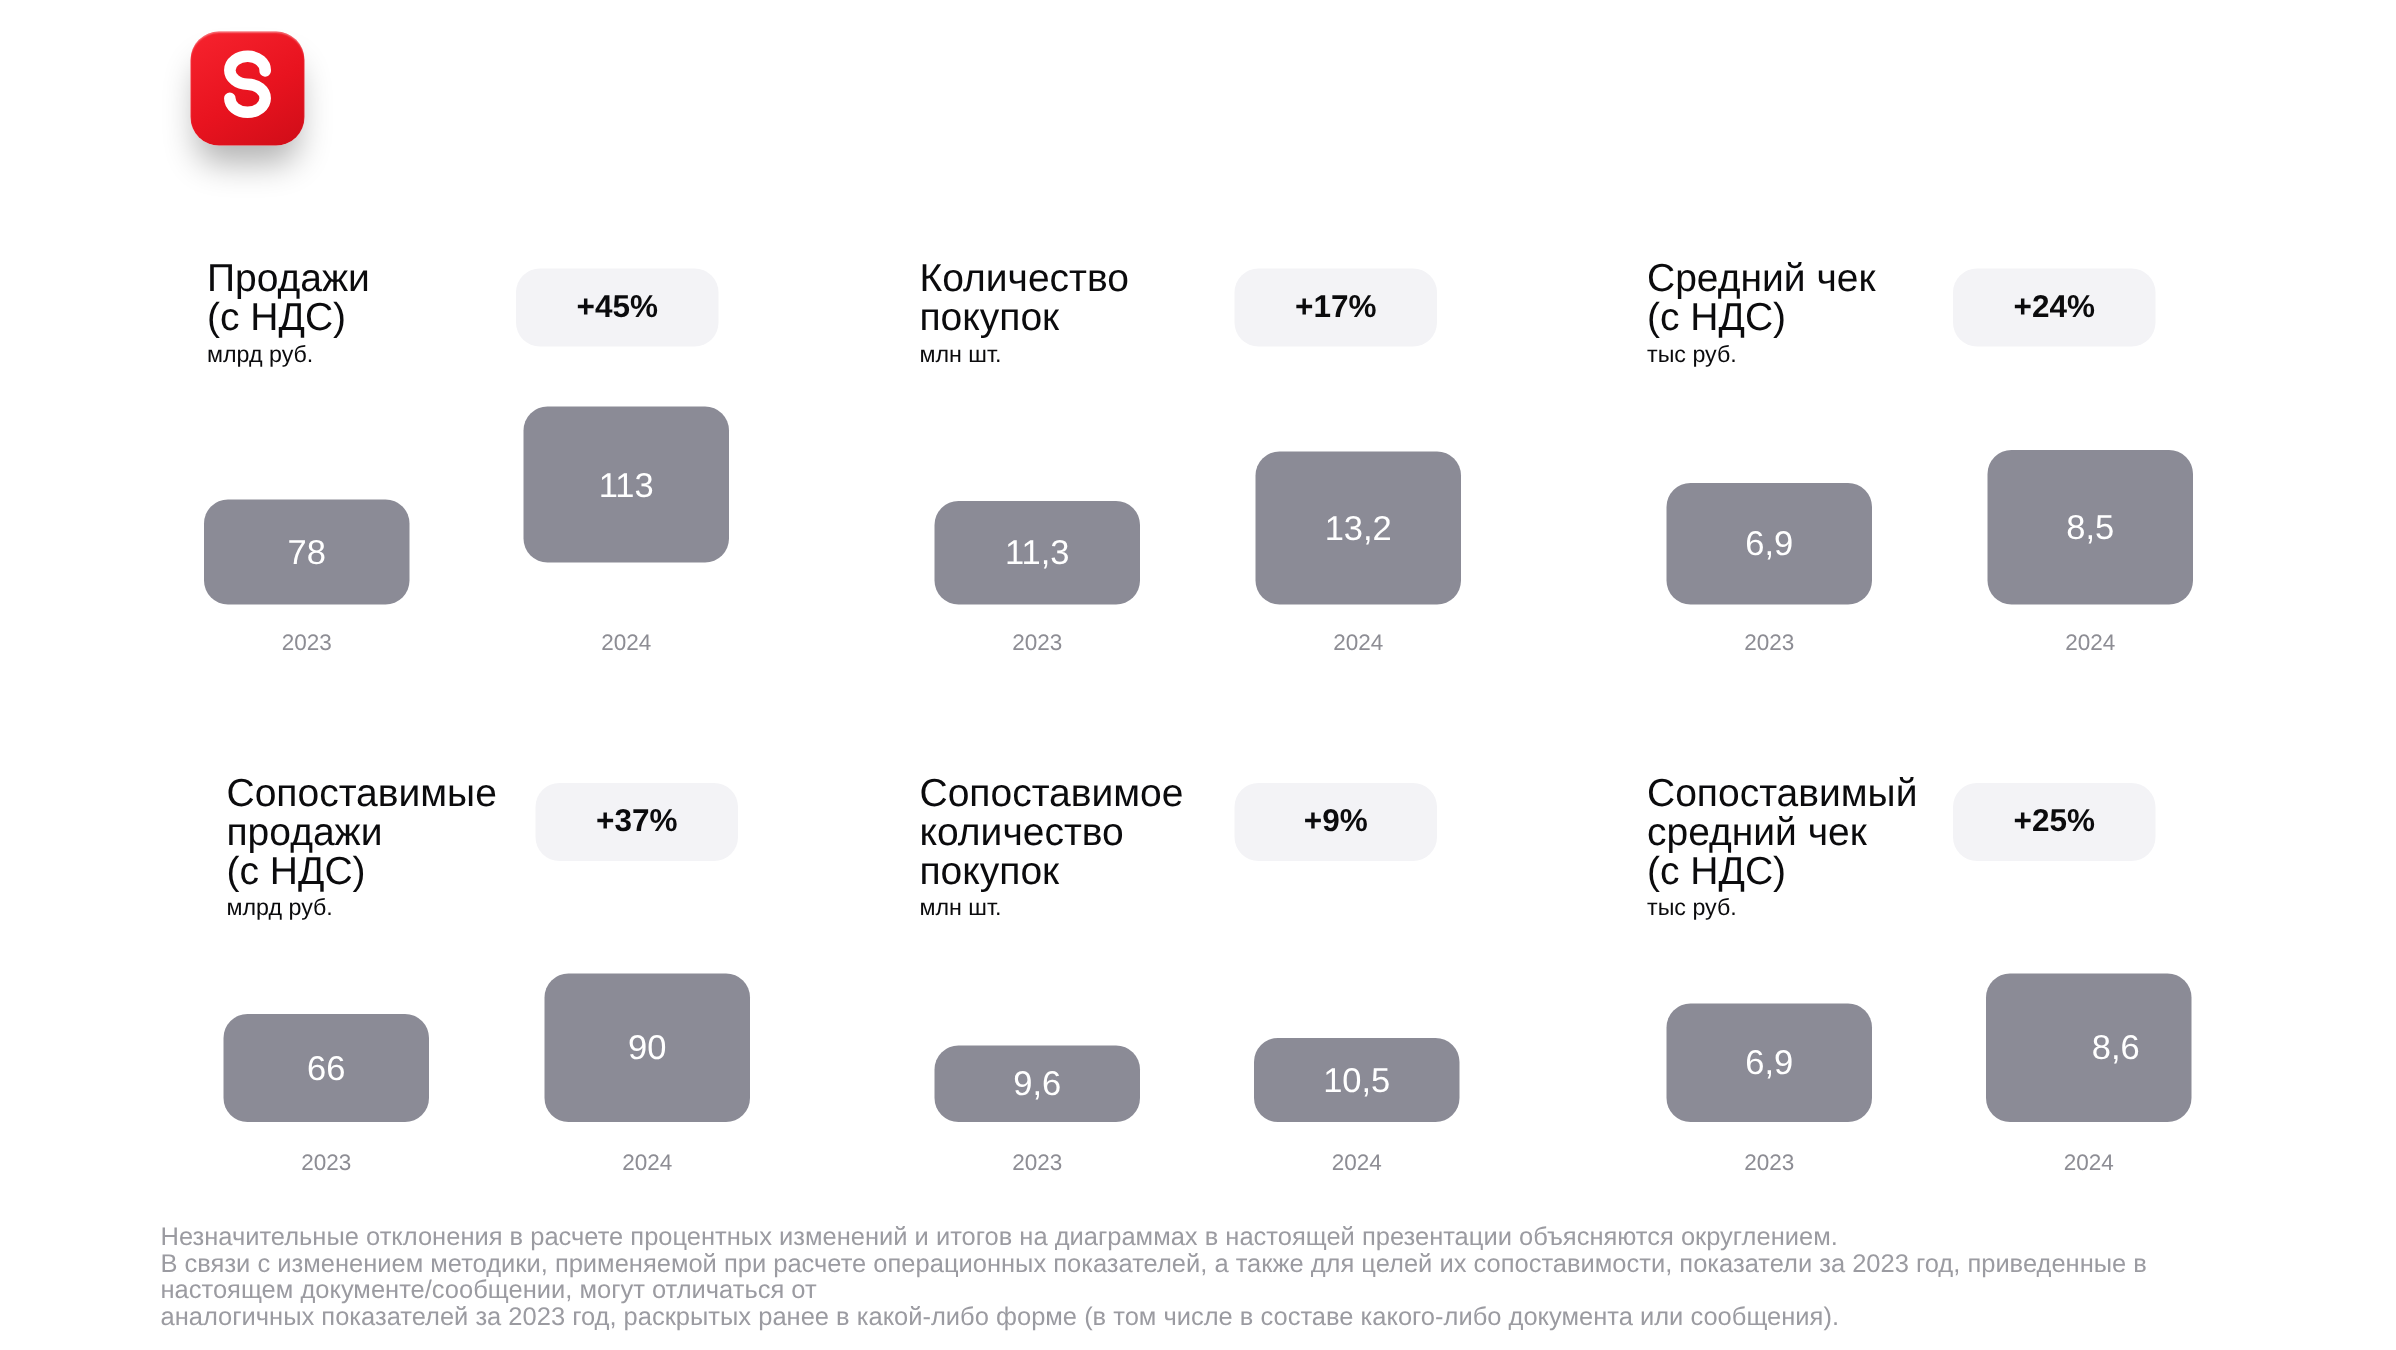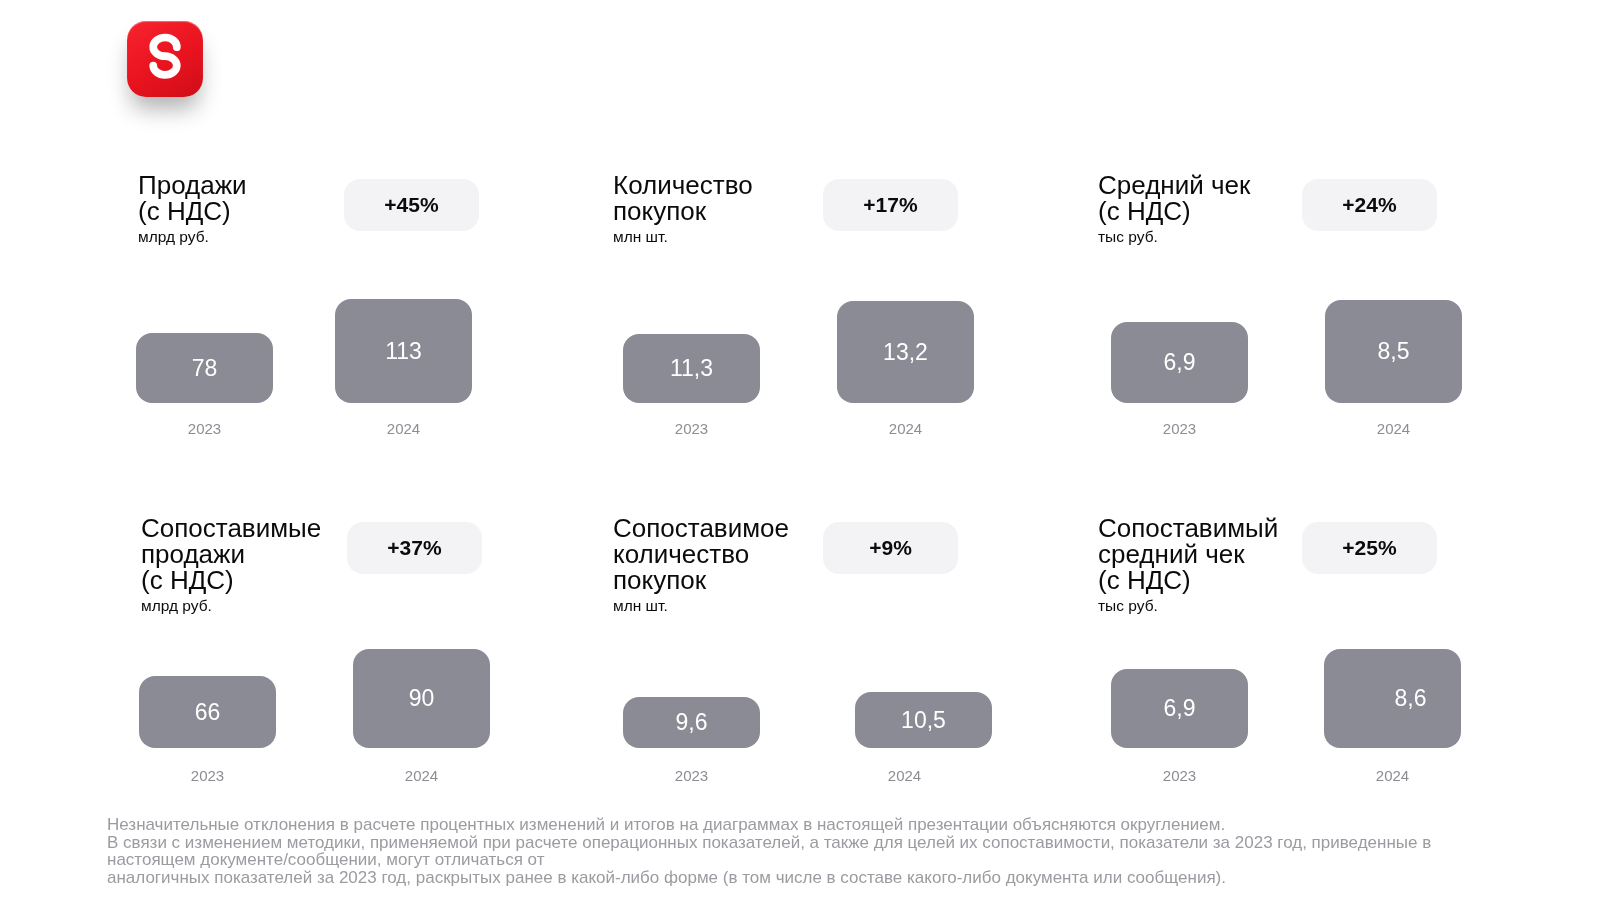--- a/index.html
+++ b/index.html
@@ -82,21 +82,21 @@
 (с НДС)</h2>
       <div class="metric-unit">млрд руб.</div>
     </div>
     <div class="badge" style="left:208px;">+45%</div>
     <div class="bar-group" style="left:0;">
       <div class="bar" style="height:70px;">
         <span class="bar-value">78</span>
       </div>
       <div class="bar-year">2023</div>
     </div>
-    <div class="bar-group" style="left:199px;">
+    <div class="bar-group" style="left:213px;gap:28px;">
       <div class="bar" style="height:104px;">
         <span class="bar-value">113</span>
       </div>
       <div class="bar-year">2024</div>
     </div>
   </section>
 
   <section class="panel row1" style="left:613px; top:172px;">
     <div>
       <h2 class="metric-title">Количество
@@ -132,21 +132,21 @@
       <div class="bar-year">2023</div>
     </div>
     <div class="bar-group" style="left:227px;">
       <div class="bar" style="height:103px;">
         <span class="bar-value">8,5</span>
       </div>
       <div class="bar-year">2024</div>
     </div>
   </section>
 
-  <section class="panel row2" style="left:139px; top:515px;">
+  <section class="panel row2" style="left:149px; top:515px;">
     <div style="margin-left:2px;">
       <h2 class="metric-title">Сопоставимые
 продажи
 (с НДС)</h2>
       <div class="metric-unit">млрд руб.</div>
     </div>
     <div class="badge" style="left:208px;">+37%</div>
     <div class="bar-group" style="left:0;">
       <div class="bar" style="height:72px;">
         <span class="bar-value">66</span>
@@ -169,21 +169,21 @@
       <div class="metric-unit">млн шт.</div>
     </div>
     <div class="badge" style="left:210px;">+9%</div>
     <div class="bar-group" style="left:10px;">
       <div class="bar" style="height:51px;">
         <span class="bar-value">9,6</span>
       </div>
       <div class="bar-year">2023</div>
     </div>
     <div class="bar-group" style="left:223px;">
-      <div class="bar" style="height:56px;margin-left:19px;">
+      <div class="bar" style="height:56px;">
         <span class="bar-value">10,5</span>
       </div>
       <div class="bar-year">2024</div>
     </div>
   </section>
 
   <section class="panel row2" style="left:1098px; top:515px;">
     <div>
       <h2 class="metric-title">Сопоставимый
 средний чек

